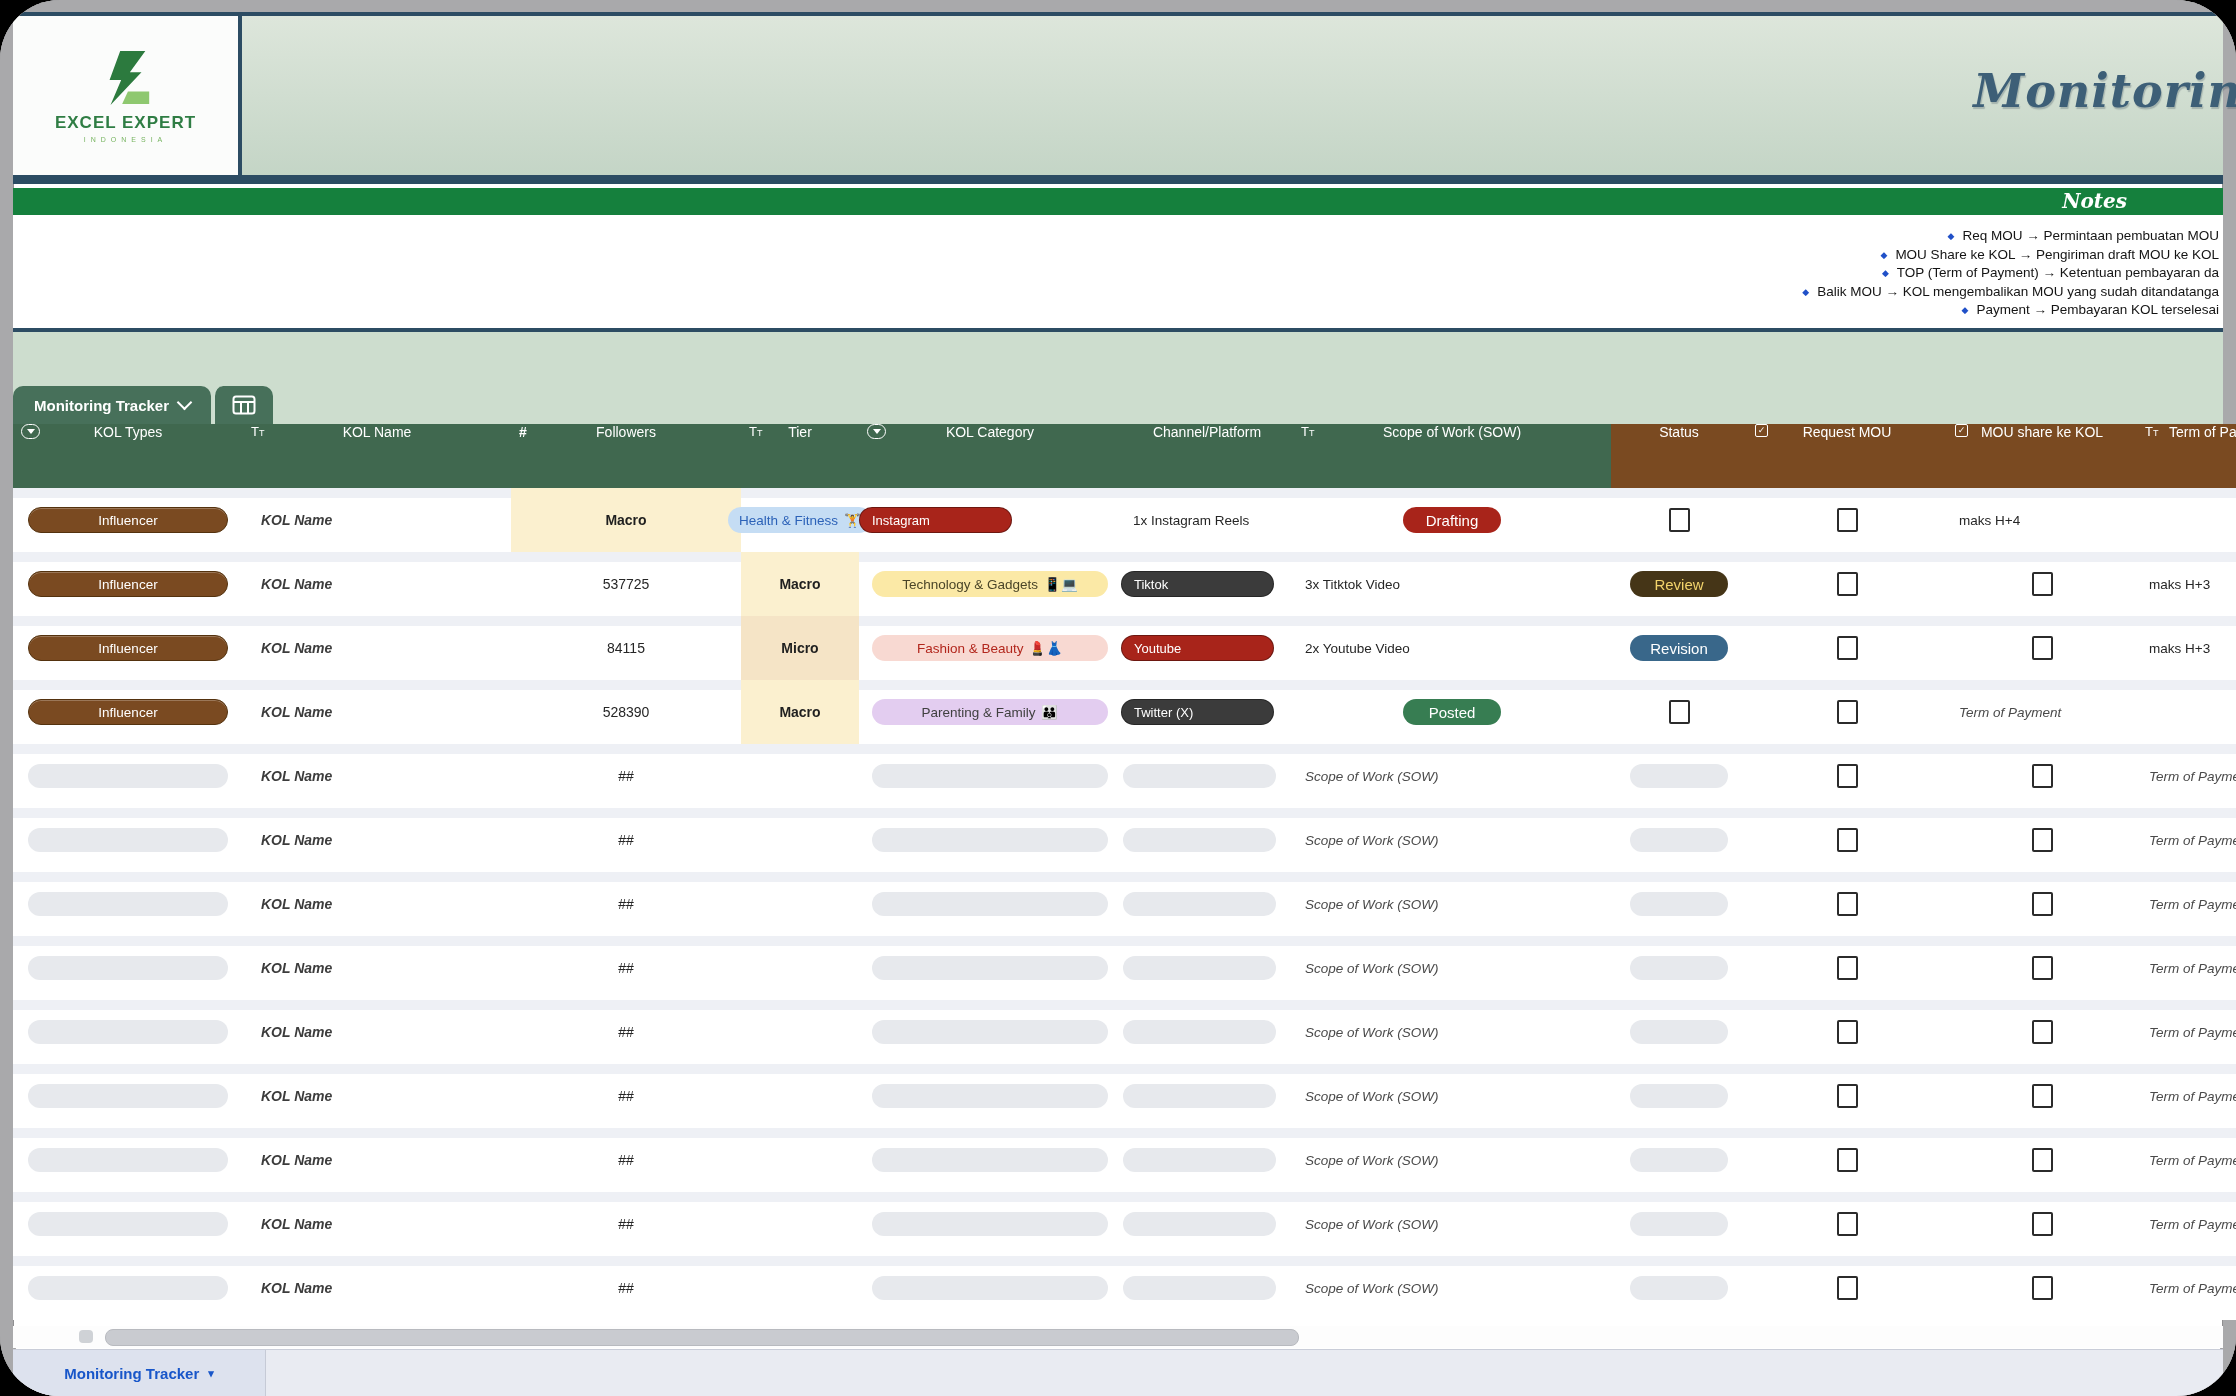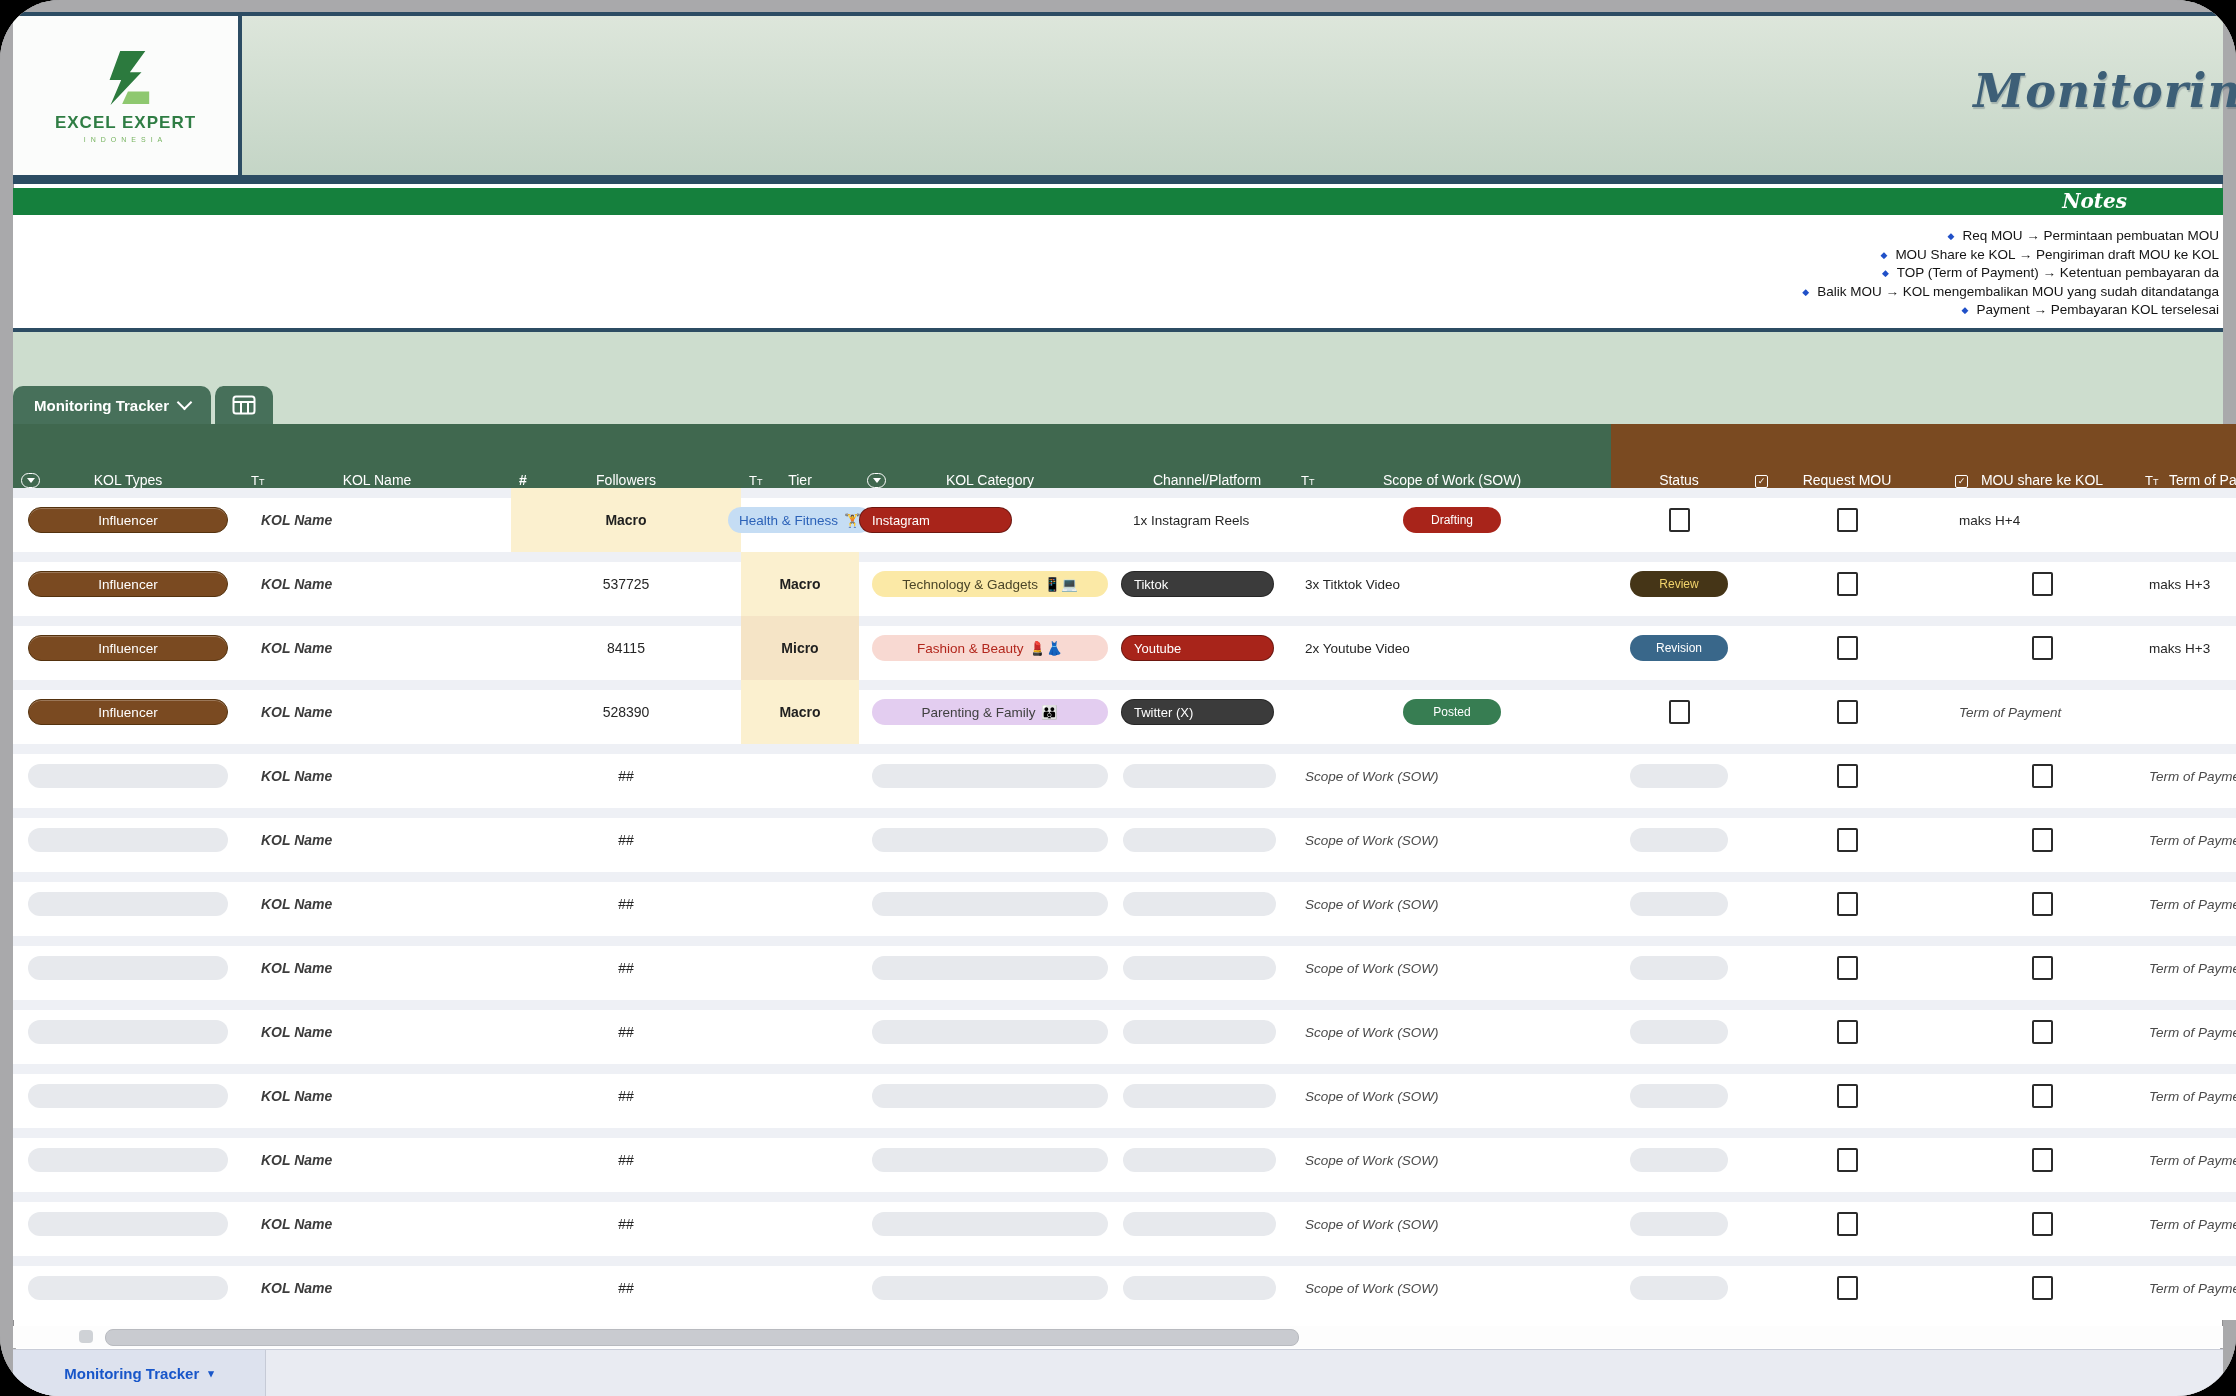--- a/index.html
+++ b/index.html
@@ -32,21 +32,21 @@
   .viewtabs{position:absolute;top:386px;left:13px;height:38px;display:flex;}
   .vtab{background:#47705a;color:#fff;border-radius:10px 10px 0 0;display:flex;align-items:center;
     justify-content:center;font-weight:bold;font-size:15px;}
   .vtab.main{width:198px;gap:10px;}
   .vtab.icon-tab{width:58px;margin-left:2px;border-left:2px solid #cfe0d2;}
   .chev{width:9px;height:9px;border-left:2.4px solid #fff;border-bottom:2.4px solid #fff;
     transform:rotate(-45deg);margin-top:-5px;}
   
   .grid{display:grid;grid-template-columns:230px 268px 230px 118px 262px 172px 318px 136px 200px 190px 184px;}
   .thead{position:absolute;top:424px;left:13px;width:2308px;height:64px;}
-  .hcell{position:relative;display:flex;align-items:flex-end;justify-content:center;height:64px;
+  .hcell{position:relative;display:flex;align-items:flex-start;justify-content:center;height:64px;
     background:#40684f;color:#fff;font-size:14px;font-weight:500;}
   .hcell.brown{background:#7a4a21;}
   .hcell.left-align{justify-content:flex-start;padding-left:32px;box-sizing:border-box;}
   .hicon{position:absolute;left:8px;display:flex;align-items:center;}
   .ticon{font-weight:normal;font-size:13px;}
   .ticon .tsmall{font-size:9px;}
   .numicon{font-weight:bold;font-size:14px;}
   .dd-icon{width:17px;height:13px;border:1.6px solid #fff;border-radius:8px;position:relative;display:inline-block;}
   .dd-icon::after{content:"";position:absolute;left:4.5px;top:4px;border-left:4px solid transparent;
     border-right:4px solid transparent;border-top:5px solid #fff;}
@@ -63,21 +63,21 @@
   .type-chip{width:200px;justify-content:center;background:#7a4a21;color:#fff;font-size:13.5px;
     border:1px solid #54320e;box-shadow:inset 0 1px 0 rgba(255,255,255,.25);}
   .cat-chip{width:236px;padding:0 11px;font-size:13.5px;gap:6px;justify-content:center;}
   .cat-blue{background:#c5ddf4;color:#2c62b8;}
   .cat-yellow{background:#fbe9a6;color:#4a4528;}
   .cat-pink{background:#f8d9d2;color:#b2261c;}
   .cat-purple{background:#e3cdf0;color:#404040;}
   .chan-chip{width:153px;padding:0 12px;color:#fff;font-size:13px;border:1px solid rgba(0,0,0,.35);}
   .chan-red{background:#a8241a;}
   .chan-dark{background:#3b3b3b;}
-  .status-chip{width:98px;justify-content:center;color:#fff;font-size:12px;}
+  .status-chip{width:98px;justify-content:center;color:#fff;font-size:15px;}
   .st-red{background:#a8241a;}
   .st-olive{background:#453517;color:#f2d36b;}
   .st-steel{background:#39678a;}
   .st-green{background:#377d52;}
   .name-text{font-style:italic;font-weight:600;font-size:14px;color:#3c3c3c;padding-left:18px;}
   .num-text{font-size:14px;color:#262626;}
   .tier-text{font-weight:bold;font-size:14px;color:#1f1f1f;}
   .plain-text{font-size:13.5px;color:#262626;padding-left:12px;white-space:nowrap;}
   .muted{font-style:italic;color:#4a4a4a;}
   .cb{width:17px;height:20px;border:2.6px solid #2b2b2b;border-radius:2px;background:#fff;}

